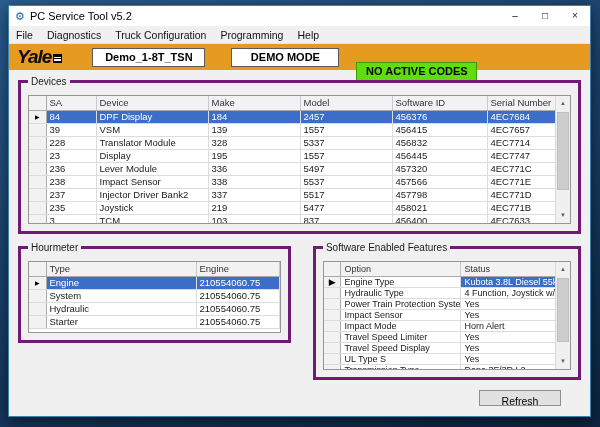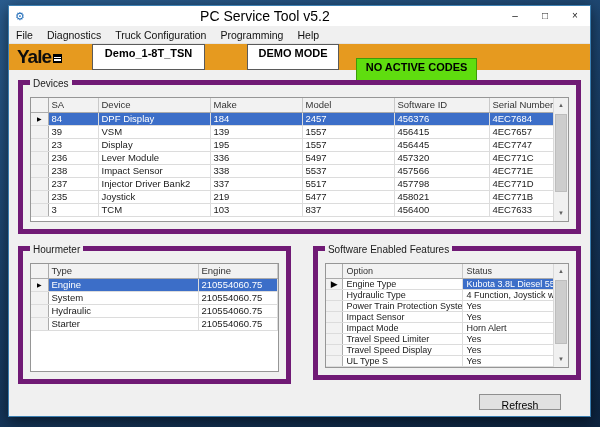--- a/index.html
+++ b/index.html
@@ -6,45 +6,45 @@
   html,body { width:600px; height:427px; overflow:hidden;
     font-family:"Liberation Sans", sans-serif; }
   body { background: linear-gradient(160deg,#2a5d8f 0%, #1a4068 45%, #0d2440 100%); position:relative; }
 
   .window { position:absolute; left:8px; top:5px; width:583px; height:412px;
     background:#f0f0f0; border:1px solid #3c7fb1; box-shadow:0 4px 14px rgba(0,0,0,.55); }
 
   
   .titlebar { height:20px; background:#ffffff; display:flex; align-items:center; padding-left:6px; }
   .app-icon { font-size:11px; color:#1d6ab8; margin-right:5px; line-height:20px; }
-  .title-text { font-size:14px; color:#000; flex:1;text-align:center; }
+  .title-text { font-size:11px; color:#000; flex:1; }
   .win-btn { width:30px; height:20px; text-align:center; line-height:19px; font-size:10px; color:#222; }
 
   
   .menubar { height:18px; background:#f0f0f0; display:flex; align-items:center; font-size:10.5px; color:#111; border-bottom:1px solid #e4e4e4; }
   .menu-item { padding:1px 7px; height:16px; line-height:15px; }
 
   
   .band { height:26px; background:var(--accent-orange,#E69A1F); display:flex; align-items:center; padding:0 8px; }
-  .yale-logo { font-size:19px; font-weight:bold; color:#0d0d0d; letter-spacing:-1px; line-height:24px; }
+  .yale-logo { font-size:19px; font-weight:bold; font-style:italic; color:#0d0d0d; letter-spacing:-1px; line-height:24px; }
   .yale-mark { width:9px; height:9px; margin:2px 0 0 2px; background:
       repeating-linear-gradient(#000 0 1.5px, #fff 1.5px 3px); border:1.5px solid #000; display:inline-block; }
   .band-box { background:#fff; border:1px solid #5a5a5a; font-weight:bold; font-size:11px;
-      color:#000; text-align:center; padding:2px 0 10px; }
+      color:#000; text-align:center; padding:2px 0 3px; }
   .box-truck { width:113px; margin-left:30px; }
-  .box-mode  { width:92px;  margin-left:42px; }
+  .box-mode  { width:108px;  margin-left:26px; }
   .box-codes { width:121px; margin-left:17px; background:var(--codes-green,#5FDD0F); border-color:#3f9a0a;margin-top:28px; }
 
   
   .content { padding:0 9px; }
-  .groupbox { position:relative; border:5px solid #701a75; }
+  .groupbox { position:relative; border:3px solid #701a75; }
   .gb-label { position:absolute; top:-7px; left:7px; background:#f0f0f0; padding:0 3px; font-size:10px; color:#1a1a1a; z-index:2; }
   .gb-devices { height:154px; margin-top:10px; }
   .row2 { display:flex; margin-top:12px; }
-  .gb-hourmeter { width:278px; height:138px; }
+  .gb-hourmeter { width:278px; height:97px; }
   .gb-features { width:273px; height:134px; margin-left:22px; }
 
   .gridwrap { position:absolute; left:7px; right:7px; top:12px; bottom:7px;
       border:1px solid #969696; background:#fff; overflow:hidden; }
   .has-scroll { padding-right:6px; }
 
   table { border-collapse:collapse; width:100%; table-layout:fixed; }
   th,td { padding:0 3px; height:12px; line-height:12px; font-size:9.5px; font-weight:normal;
       white-space:nowrap; overflow:hidden; text-align:left; color:#1a1a1a;
       border-right:1px solid #dcdcdc; border-bottom:1px solid #dcdcdc; }
@@ -138,20 +138,29 @@
                 <td class="rowhdr"></td>
                 <td>39</td>
                 <td>VSM</td>
                 <td>139</td>
                 <td>1557</td>
                 <td>456415</td>
                 <td>4EC7657</td>
               </tr>
               <tr>
                 <td class="rowhdr"></td>
+                <td>228</td>
+                <td>Translator Module</td>
+                <td>328</td>
+                <td>5337</td>
+                <td>456832</td>
+                <td>4EC7714</td>
+              </tr>
+              <tr>
+                <td class="rowhdr"></td>
                 <td>23</td>
                 <td>Display</td>
                 <td>195</td>
                 <td>1557</td>
                 <td>456445</td>
                 <td>4EC7747</td>
               </tr>
               <tr>
                 <td class="rowhdr"></td>
                 <td>236</td>

